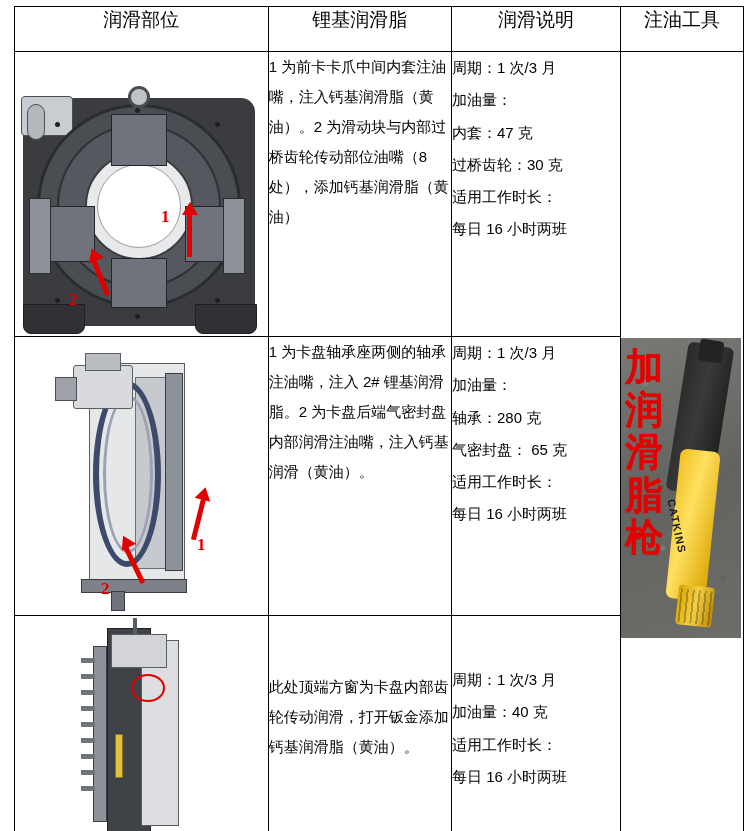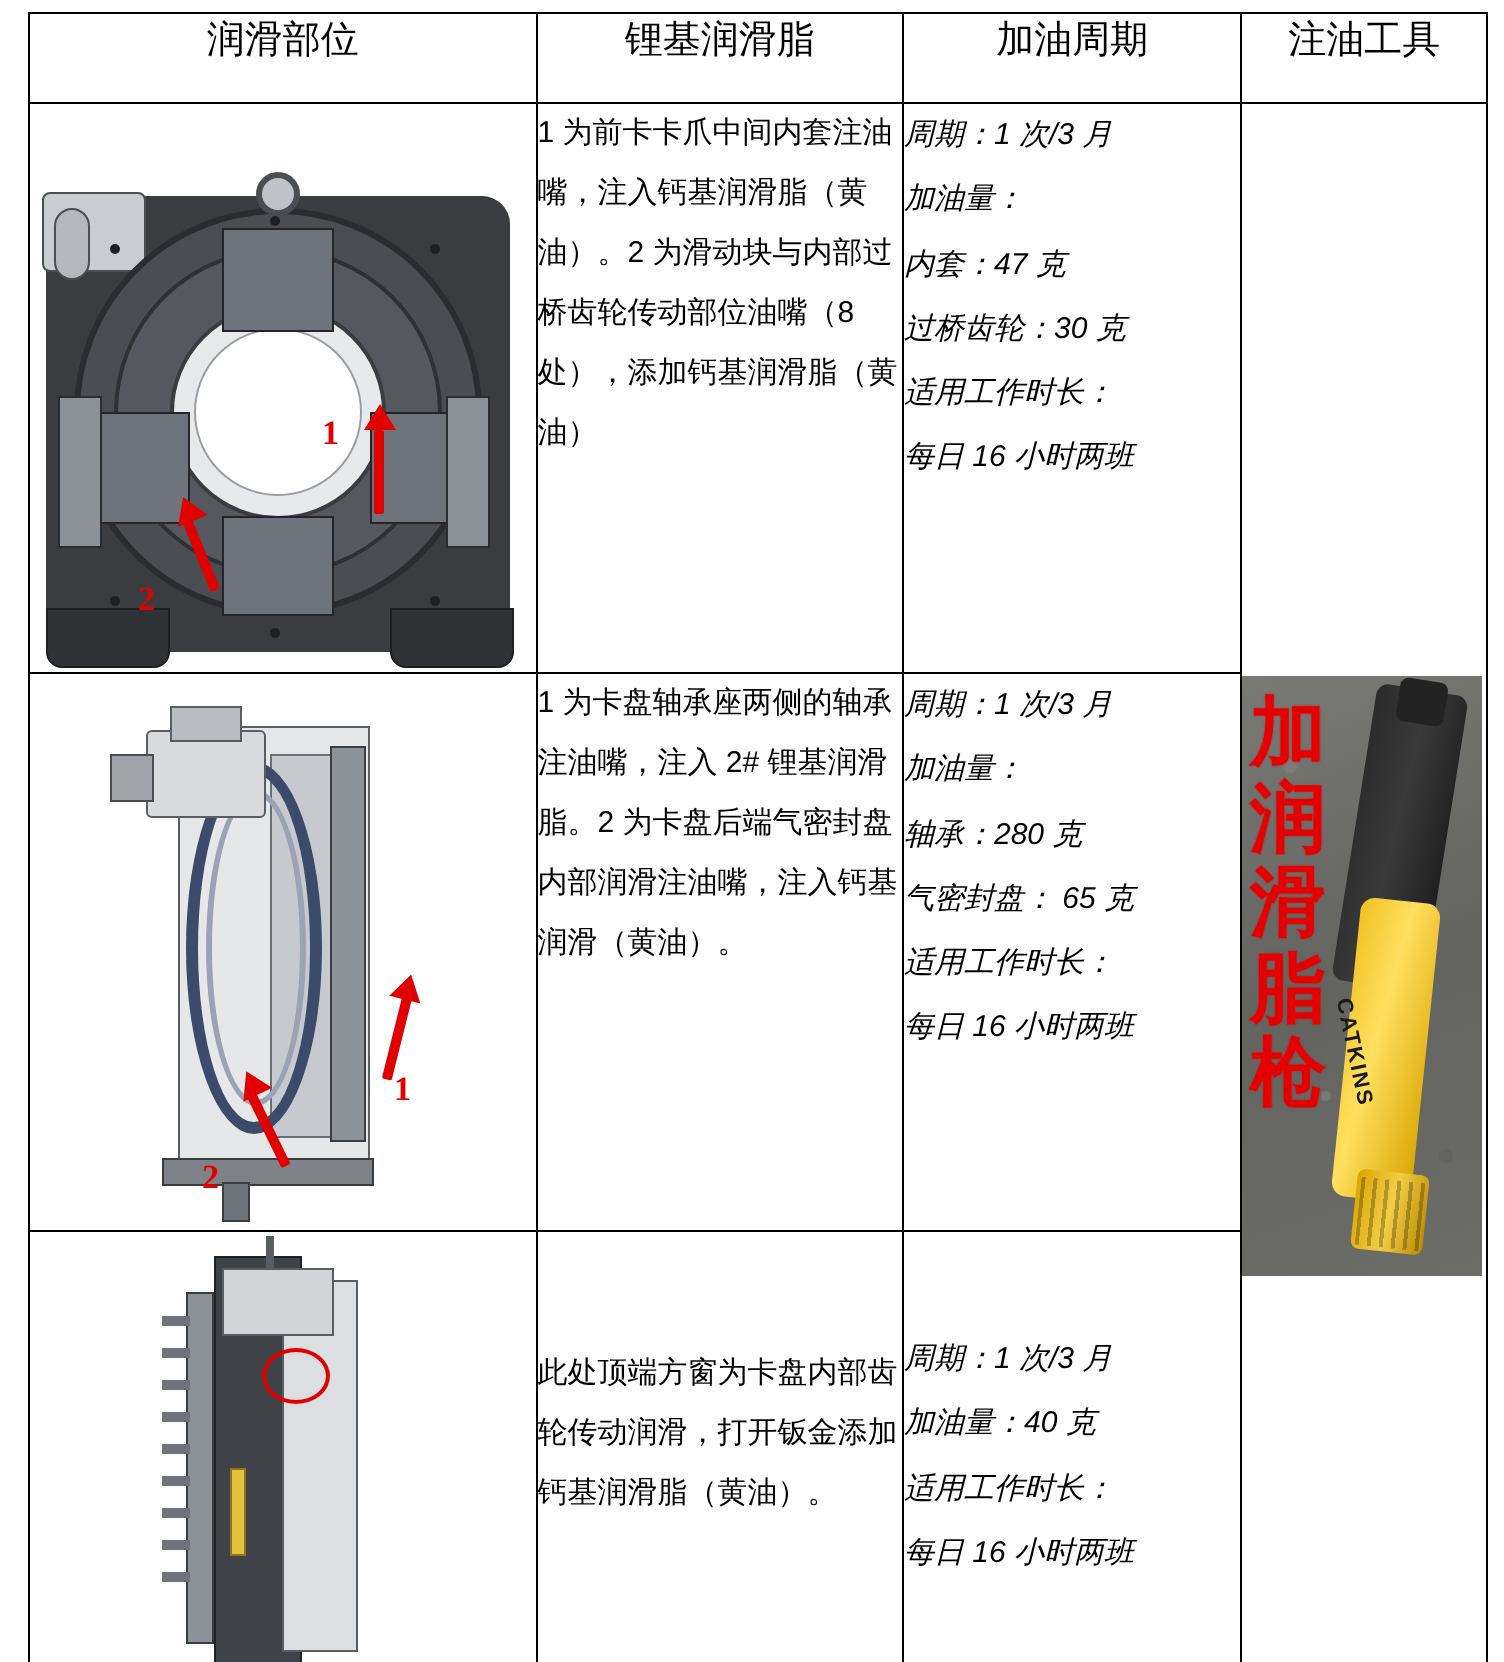--- a/index.html
+++ b/index.html
@@ -43,21 +43,21 @@
   }
 
   .desc-cell, .cycle-cell {
     padding: 10px 12px 10px 12px;
     font-size: 15px;
     line-height: 2.0;
   }
   .desc-cell p, .cycle-cell p {
     margin: 0;
   }
-  .cycle-cell p { line-height: 2.15; font-style: italic; }
+  .cycle-cell p { line-height: 2.15; }
 
   .img-cell {
     position: relative;
     overflow: hidden;
     background: #ffffff;
   }
   .tool-cell {
     position: relative;
     overflow: hidden;
     padding: 0;
@@ -450,21 +450,21 @@
     <colgroup>
       <col class="col-pos">
       <col class="col-desc">
       <col class="col-cycle">
       <col class="col-tool">
     </colgroup>
     <thead>
       <tr>
         <th>润滑部位</th>
         <th>锂基润滑脂</th>
-        <th>加油周期</th>
+        <th>润滑说明</th>
         <th>注油工具</th>
       </tr>
     </thead>
     <tbody>
 
       <tr>
         <td class="img-cell">
           <div class="fig1">
             <div class="f1-body"></div>
             <div class="f1-motor-box"></div>

